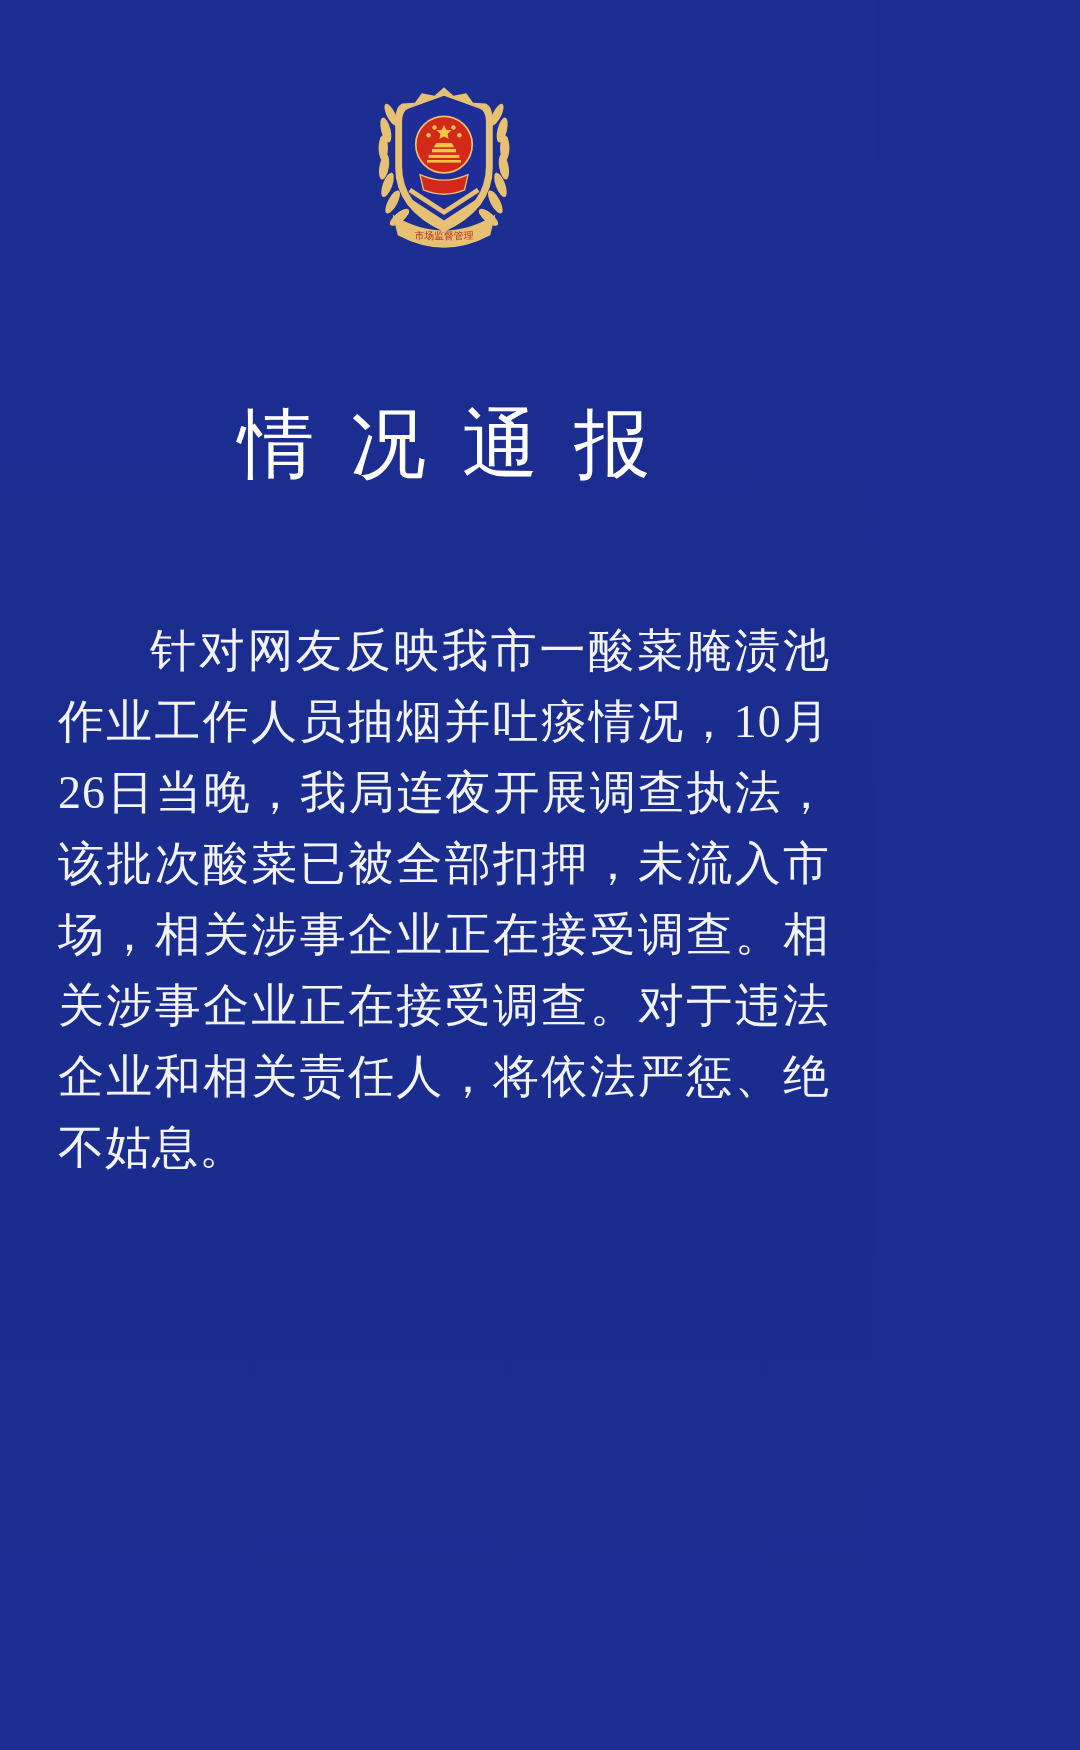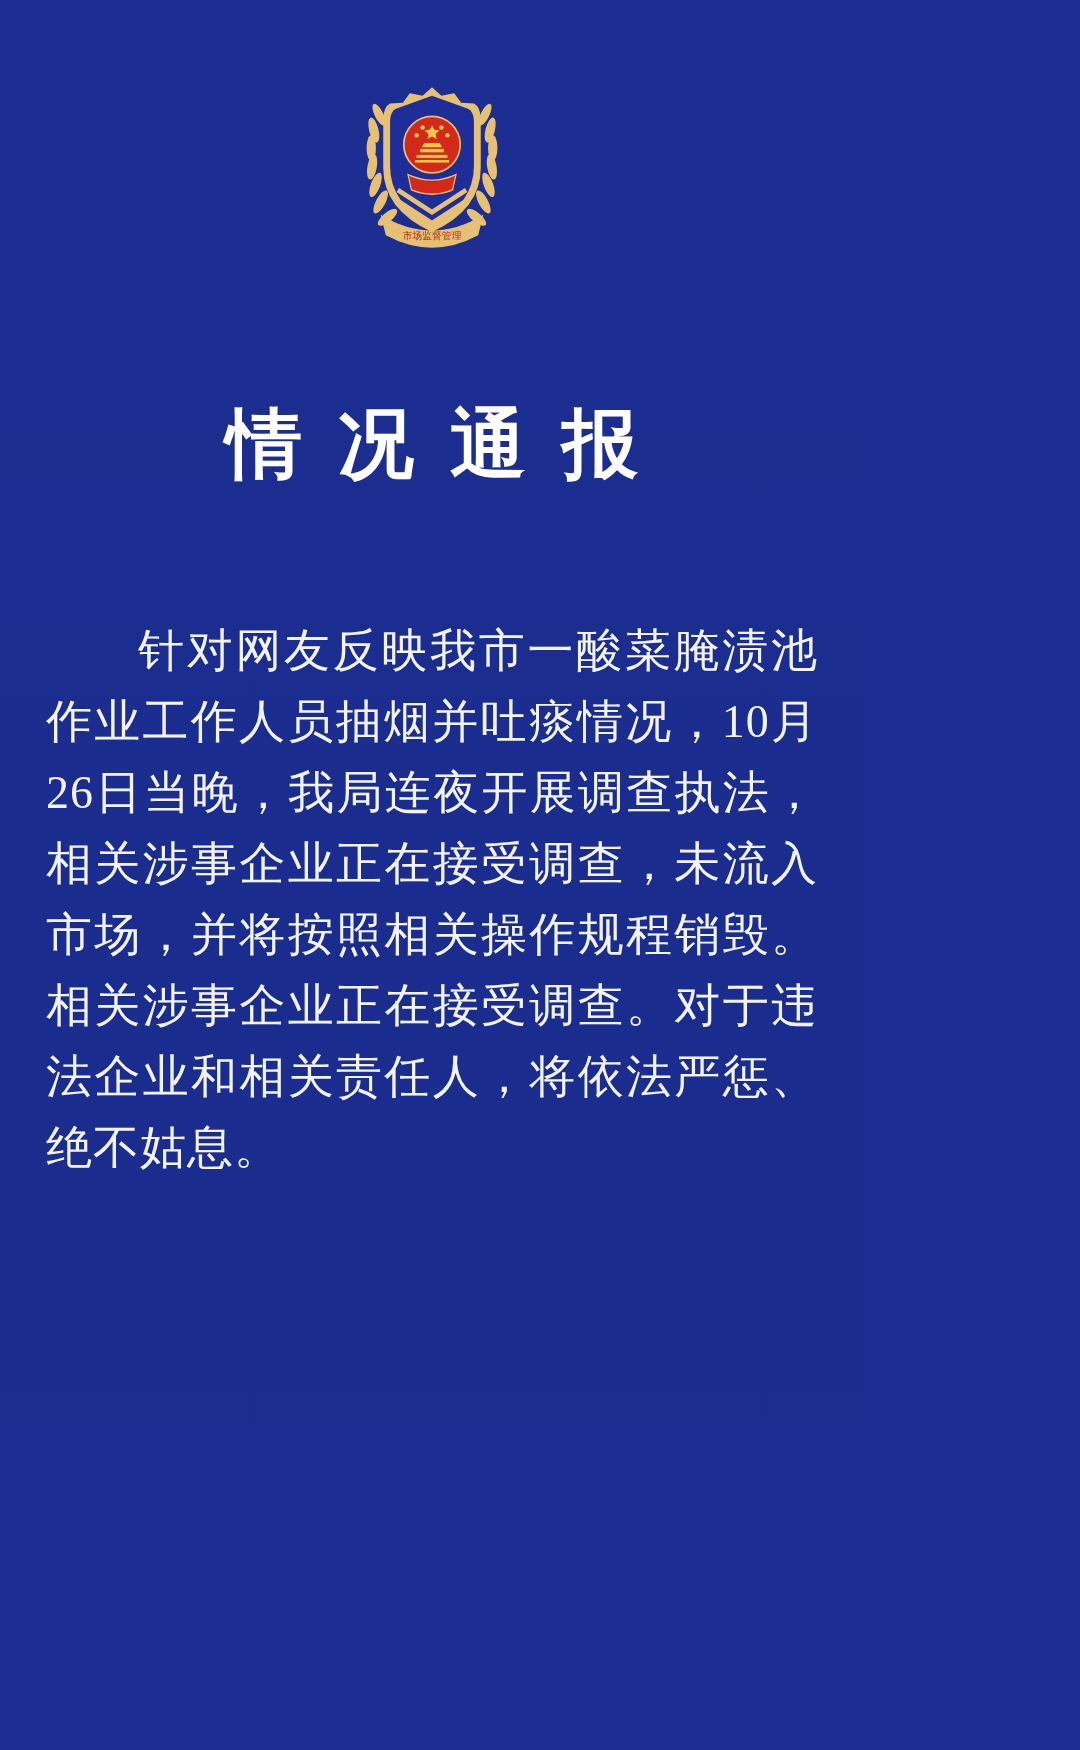--- a/index.html
+++ b/index.html
@@ -9,37 +9,38 @@
     background: #1b2d90;
     font-family: "Liberation Serif", "DejaVu Serif", serif;
     overflow: hidden;
   }
   .page {
     position: relative;
     width: 864px;
     height: 1750px;
     background: linear-gradient(180deg, #1c2e92 0%, #1a2c8d 55%, #1b2d90 100%);
     color: #f4f5f9;
+    padding-left: 12px;
   }
   .badge-wrap {
     padding-top: 82px;
     display: flex;
     justify-content: center;
   }
   .badge-wrap svg {
     width: 154px;
     height: 180px;
     display: block;
   }
   .title {
     margin: 0;
     margin-top: 132px;
     text-align: center;
     font-size: 76px;
-    font-weight: bold;
+    font-weight: normal;
     letter-spacing: 36px;
     padding-left: 36px; 
     color: #ffffff;
     font-family: "Liberation Sans", "DejaVu Sans", sans-serif;
   }
   .body-text {
     margin-top: 118px;
     padding: 0 46px;
   }
   .body-text p {
@@ -122,19 +123,19 @@
       <path d="M50,139 L90,165 L130,139" stroke="#e6c173" stroke-width="5.5" fill="none"></path>
 
       <path d="M30,155 Q90,192 150,155 L144,179 Q90,208 36,179 Z" fill="#e6c173"></path>
       <text x="90" y="183" text-anchor="middle" font-size="11.5" fill="#b3281c" font-family="Liberation Sans, sans-serif">市场监督管理</text>
     </svg>
   </div>
 
   <h1 class="title">情况通报</h1>
 
   <div class="body-text">
-    <p>针对网友反映我市一酸菜腌渍池作业工作人员抽烟并吐痰情况，10月26日当晚，我局连夜开展调查执法，相关涉事企业正在接受调查，未流入市场，并将按照相关操作规程销毁。相关涉事企业正在接受调查。对于违法企业和相关责任人，将依法严惩、绝不姑息。</p>
+    <p>针对网友反映我市一酸菜腌渍池作业工作人员抽烟并吐痰情况，10月26日当晚，我局连夜开展调查执法，该批次酸菜已被全部扣押，未流入市场，相关涉事企业正在接受调查。相关涉事企业正在接受调查。对于违法企业和相关责任人，将依法严惩、绝不姑息。</p>
   </div>
 
   <div class="signature">
   </div>
 
 </div>
 
 </body></html>

